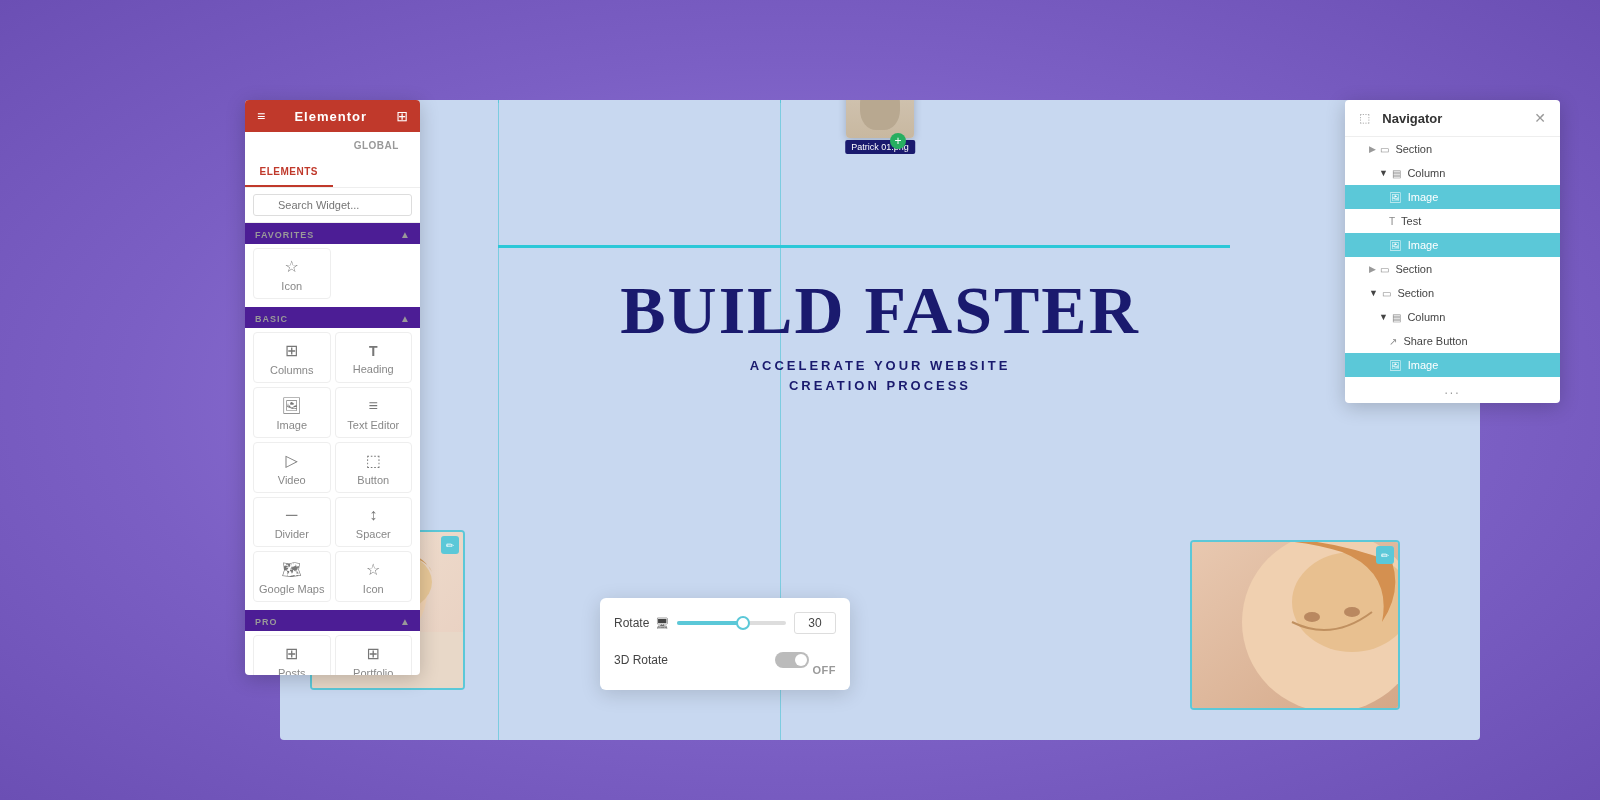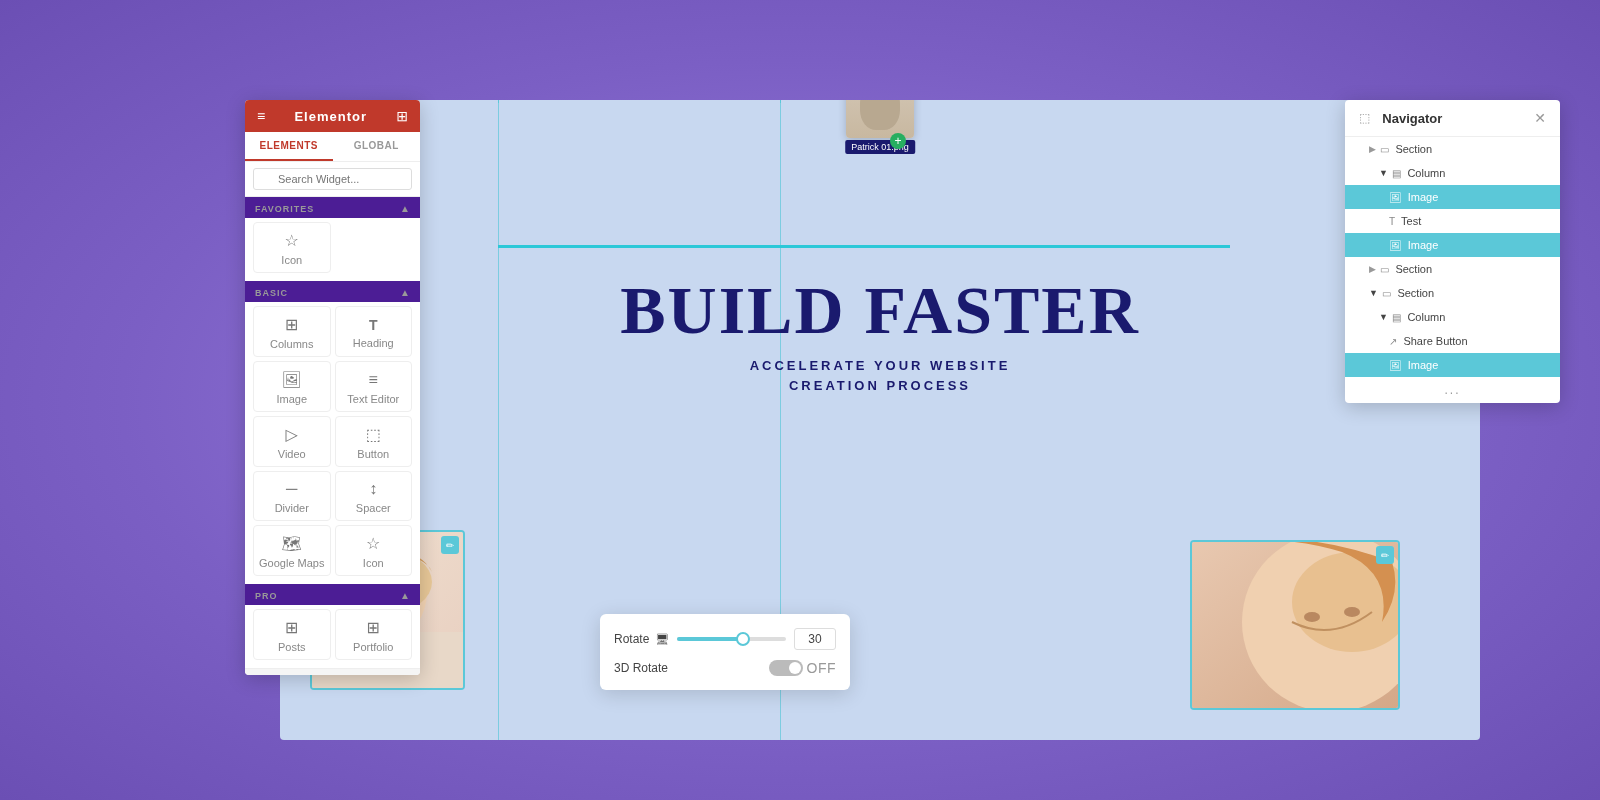--- a/index.html
+++ b/index.html
@@ -75,20 +75,21 @@
       font-weight: bold;
       color: #999;
       text-transform: uppercase;
       letter-spacing: 0.5px;
       cursor: pointer;
     }
 
     .panel-tab.active {
       color: #C0392B;
       border-bottom: 2px solid #C0392B;
+      margin-top: 26px;
     }
 
     .search-box {
       padding: 6px 8px;
       border-bottom: 1px solid #eee;
     }
 
     .search-input {
       width: 100%;
       padding: 4px 24px;
@@ -736,21 +737,21 @@
           </div>
         </div>
         <span class="rotate-value">30</span>
       </div>
       <div class="rotate-3d-row">
         <span class="rotate-label">3D Rotate</span>
         <div style="display:flex;align-items:center;gap:4px;">
           <div style="width:34px;height:16px;background:#bbb;border-radius:8px;position:relative;cursor:pointer;">
             <div style="width:12px;height:12px;background:#fff;border-radius:50%;position:absolute;top:2px;right:2px;"></div>
           </div>
-          <span style="font-size:14px;color:#999;font-weight:normal;letter-spacing:0.5px;">OFF</span>
+          <span style="font-size:11px;color:#999;font-weight:bold;letter-spacing:0.5px;margin-top:20px;">OFF</span>
         </div>
       </div>
     </div>
 
   </div>
 </div>
 
 <div class="right-panel">
   <div class="nav-header">
     <div style="display:flex;align-items:center;gap:6px;">

